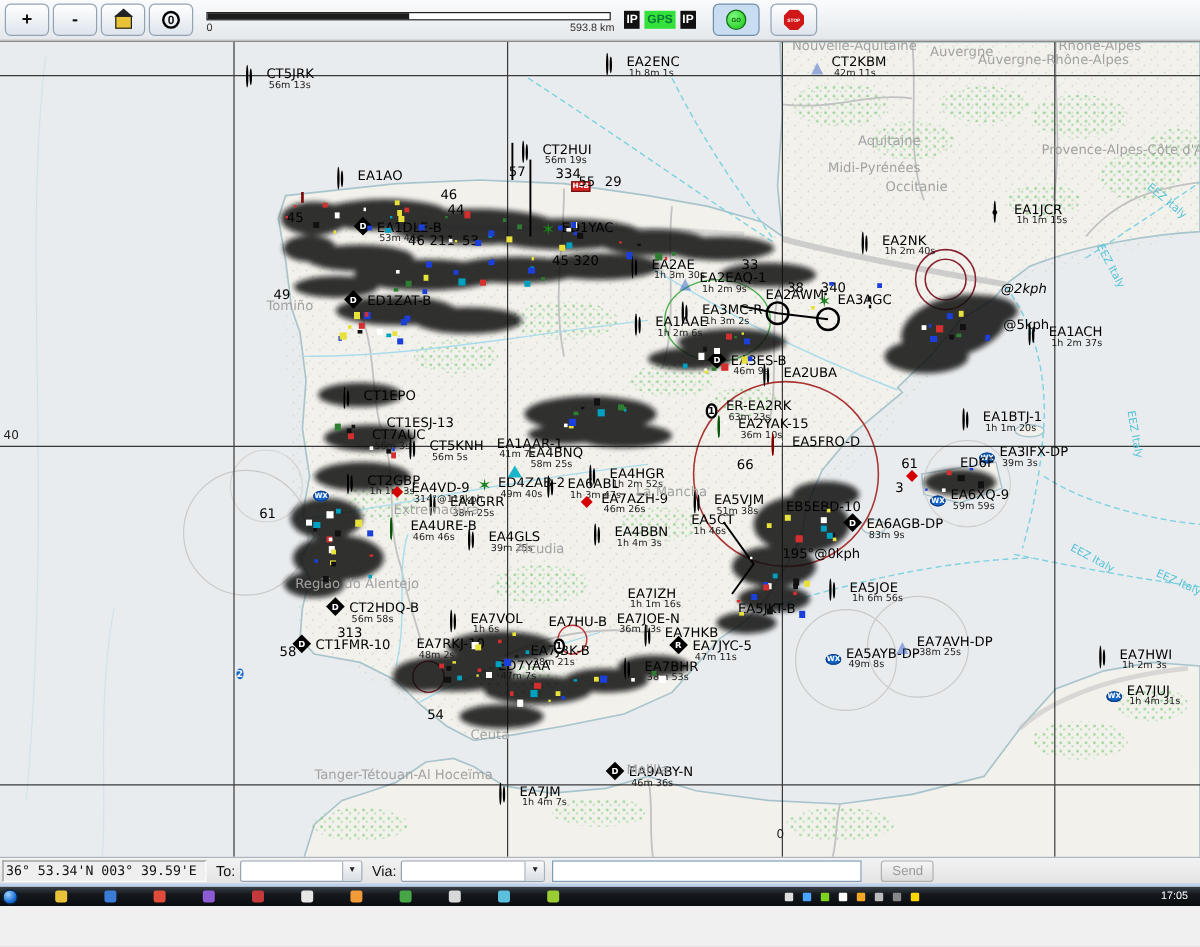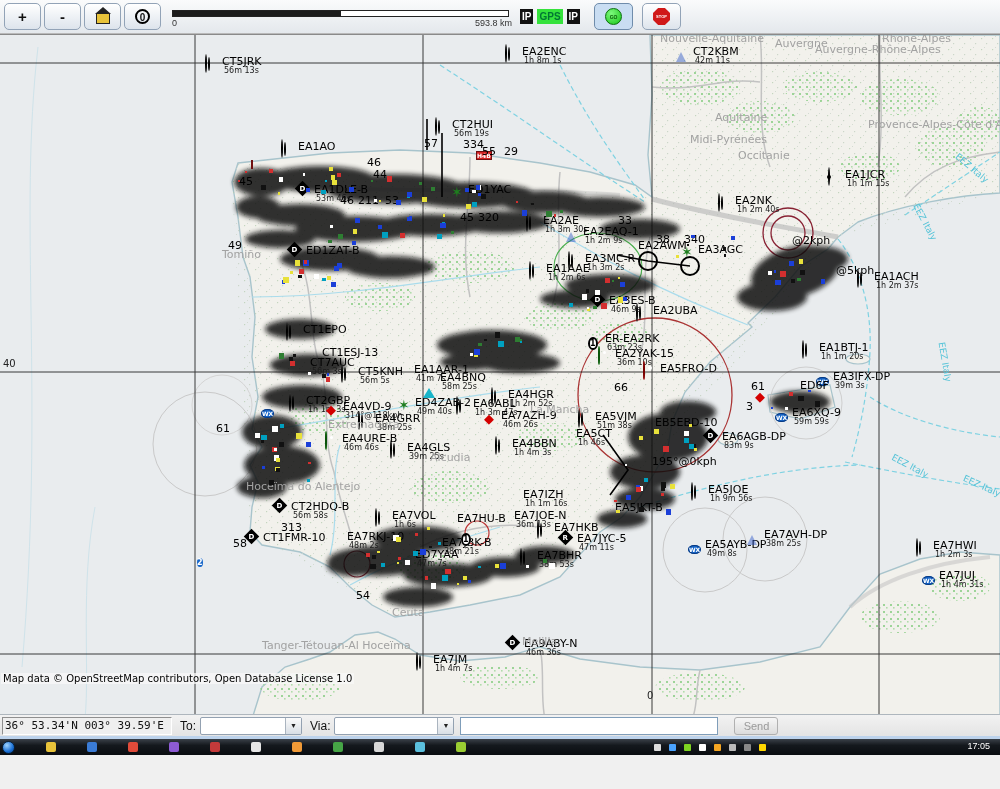--- a/index.html
+++ b/index.html
@@ -536,21 +536,21 @@
             <span class="i-dia">
               <span>D</span>
             </span>
           </span>
           <span class="st-label">EA6AGB-DP</span>
           <span class="st-age">83m 9s</span>
         </div>
         <div class="station" style="left: 691px; top: 448px;">
           <span class="sic"><span class="i-tgt"><span></span></span></span>
           <span class="st-label">EA5JOE</span>
-          <span class="st-age">1h 9m 56s</span>
+          <span class="st-age">1h 6m 56s</span>
         </div>
         <div class="station" style="left: 688px; top: 503px;">
           <span class="sic"><span class="i-wx">WX</span></span>
           <span class="st-label">EA5AYB-DP</span>
           <span class="st-age">49m 8s</span>
         </div>
         <div class="station" style="left: 747px; top: 493px;">
           <span class="sic"><span class="i-ant"></span></span>
           <span class="st-label">EA7AVH-DP</span>
           <span class="st-age">38m 25s</span>
@@ -686,36 +686,36 @@
         <span class="mapnum" style="left: 618px; top: 179px;">33</span>
         <span class="mapnum" style="left: 656px; top: 198px;">38</span>
         <span class="mapnum" style="left: 684px; top: 198px;">340</span>
         <span class="mapnum" style="left: 614px; top: 346px;">66</span>
         <span class="mapnum" style="left: 751px; top: 345px;">61</span>
         <span class="mapnum" style="left: 746px; top: 365px;">3</span>
         <span class="mapnum" style="left: 216px; top: 387px;">61</span>
         <span class="mapnum" style="left: 281px; top: 486px;">313</span>
         <span class="mapnum" style="left: 233px; top: 502px;">58</span>
         <span class="mapnum" style="left: 356px; top: 554px;">54</span>
-        <span class="mapnum" style="left: 792px; top: 199px;">@2kph</span>
+        <span class="mapnum" style="left: 834px; top: 199px; font-style: italic;">@2kph</span>
         <span class="mapnum" style="left: 836px; top: 229px;">@5kph</span>
         <span class="mapnum" style="left: 652px; top: 420px;">195°@0kph</span>
         <span class="region-label" style="left: 660px; top: -3px;">Nouvelle-Aquitaine</span>
         <span class="region-label" style="left: 775px; top: 2px;">Auvergne</span>
         <span class="region-label" style="left: 815px; top: 8px;">Auvergne-Rhône-Alpes</span>
         <span class="region-label" style="left: 882px; top: -3px;">Rhône-Alpes</span>
         <span class="region-label" style="left: 715px; top: 76px;">Aquitaine</span>
         <span class="region-label" style="left: 690px; top: 98px;">Midi-Pyrénées</span>
         <span class="region-label" style="left: 738px; top: 114px;">Occitanie</span>
         <span class="region-label" style="left: 868px; top: 83px;">Provence-Alpes-Côte d'Azur</span>
         <span class="region-label" style="left: 222px; top: 213px;">Tomiño</span>
         <span class="region-label" style="left: 328px; top: 383px;">Extremadura</span>
         <span class="region-label" style="left: 530px; top: 368px;">La Mancha</span>
         <span class="region-label" style="left: 430px; top: 416px;">Alcudia</span>
-        <span class="region-label" style="left: 246px; top: 445px;">Hoceïma do Alentejo</span>
+        <span class="region-label" style="left: 246px; top: 445px;">Região do Alentejo</span>
         <span class="region-label" style="left: 392px; top: 571px;">Ceuta</span>
         <span class="region-label" style="left: 262px; top: 604px;">Tanger-Tétouan-Al Hoceïma</span>
         <span class="region-label" style="left: 522px; top: 600px;">Melilla</span>
         <span class="eez-label" style="left: 905px; top: 182px; transform: rotate(62deg);">EEZ Italy</span>
         <span class="eez-label" style="left: 952px; top: 128px; transform: rotate(40deg);">EEZ Italy</span>
         <span class="eez-label" style="left: 925px; top: 322px; transform: rotate(80deg);">EEZ Italy</span>
         <span class="eez-label" style="left: 890px; top: 426px; transform: rotate(28deg);">EEZ Italy</span>
         <span class="eez-label" style="left: 962px; top: 446px; transform: rotate(24deg);">EEZ Italy</span>
         <span class="speck" style="left: 321.229px; top: 154.788px; width: 4.32923px; height: 4.32923px; background: rgb(0, 160, 192);"></span>
         <span class="speck" style="left: 331.745px; top: 144.549px; width: 5.01232px; height: 5.01232px; background: rgb(232, 225, 58);"></span>
@@ -908,21 +908,20 @@
         <span class="speck" style="left: 724.085px; top: 219.375px; width: 2.38442px; height: 2.38442px; background: rgb(17, 17, 17);"></span>
         <span class="speck" style="left: 586.921px; top: 272.508px; width: 3.5882px; height: 3.5882px; background: rgb(232, 225, 58);"></span>
         <span class="speck" style="left: 594.989px; top: 255.102px; width: 5.03035px; height: 5.03035px; background: rgb(255, 255, 255);"></span>
         <span class="speck" style="left: 587.125px; top: 271.862px; width: 2.22508px; height: 2.22508px; background: rgb(255, 255, 255);"></span>
         <span class="speck" style="left: 593.471px; top: 270.773px; width: 3.18428px; height: 3.18428px; background: rgb(46, 125, 50);"></span>
         <span class="speck" style="left: 601.226px; top: 267.822px; width: 5.83301px; height: 5.83301px; background: rgb(211, 47, 47);"></span>
         <span class="speck" style="left: 568.926px; top: 267.758px; width: 4.28716px; height: 4.28716px; background: rgb(0, 160, 192);"></span>
       </div>
 
     <div class="gridlab" id="gridlabs"></div>
-    <div class="attr left">Map data © OpenStreetMap contributors, Open Database License 1.0</div>
   <span class="gridlab" style="left: 3px; top: 323px;">40</span>
       <span class="gridlab" style="left: 647px; top: 655px;">0</span>
     </div>
 
   <div class="composer">
     <div class="posbox">36° 53.34'N 003° 39.59'E JM16tv</div>
     <span class="lbl">To:</span>
     <div class="combo to">
       <div class="cfield"></div>
       <div class="carrow">▼</div>

